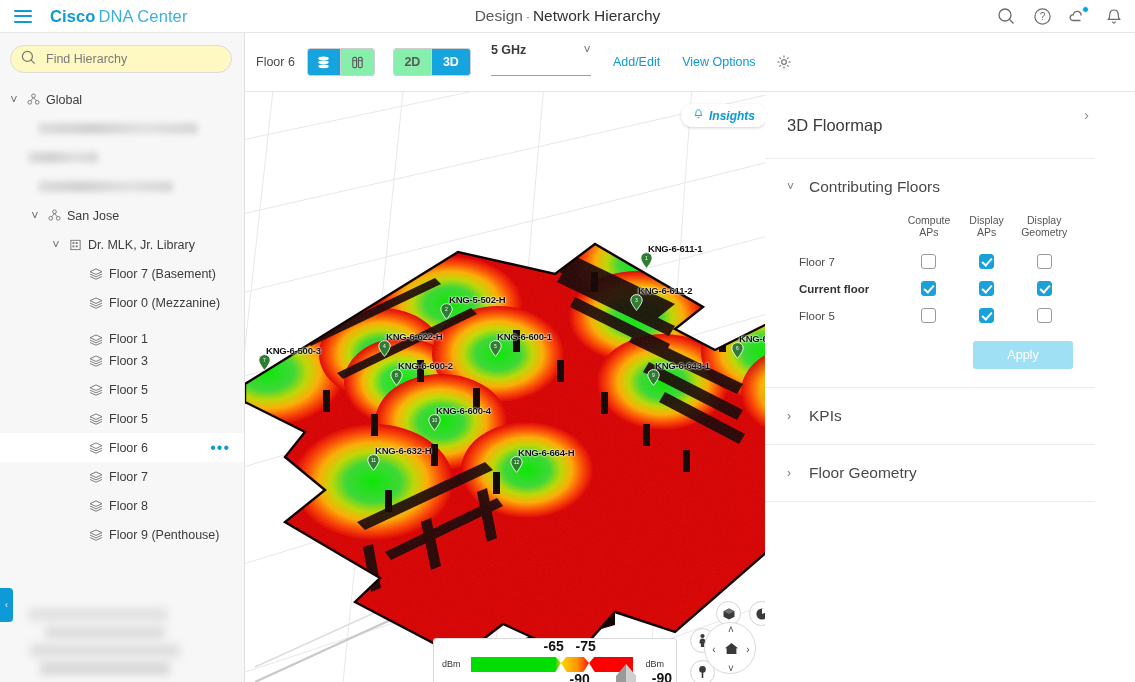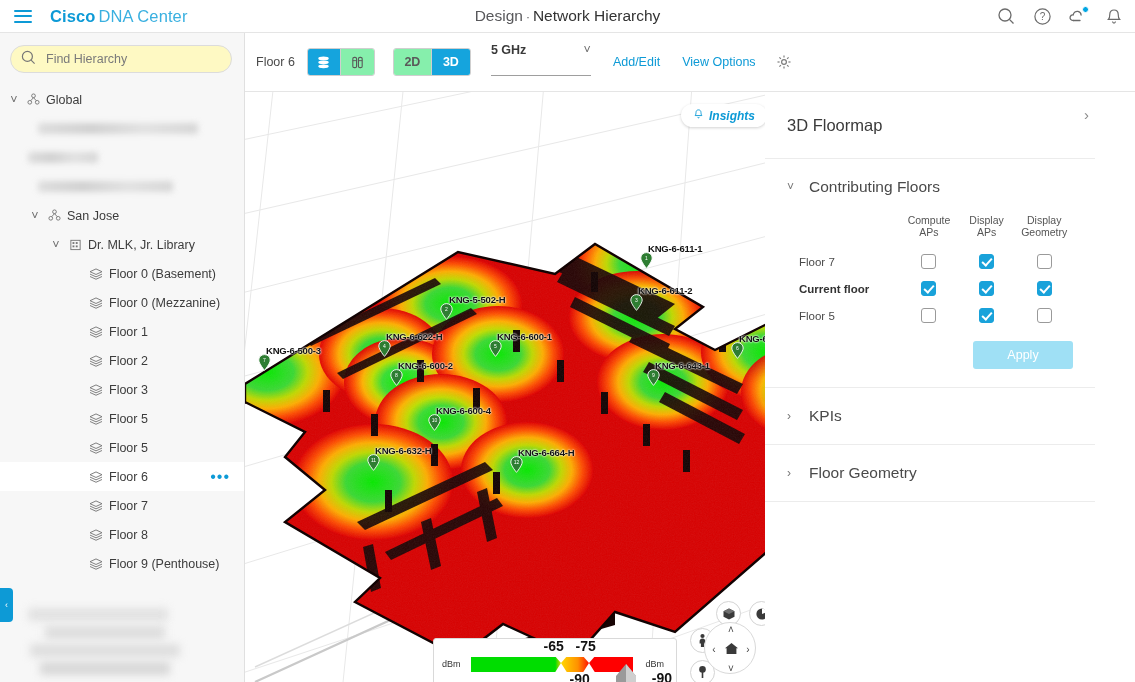--- a/index.html
+++ b/index.html
@@ -276,54 +276,43 @@
         </div>
         <div class="tnode" style="padding-left: 71px;">
           <span class="caret empty"></span>
           <span class="ticon">
             <svg width="14" height="12" viewBox="0 0 15 13">
               <path d="M7.5 1 L14 4 L7.5 7 L1 4 Z" fill="none" stroke="#767676" stroke-width="1"></path>
               <path d="M1 6.6 L7.5 9.6 L14 6.6" fill="none" stroke="#767676" stroke-width="1"></path>
               <path d="M1 9.2 L7.5 12.2 L14 9.2" fill="none" stroke="#767676" stroke-width="1"></path>
             </svg>
           </span>
-          <span class="tlabel">Floor 0 (Basement)</span>
+          <span class="tlabel">Floor 7 (Basement)</span>
         </div>
         <div class="tnode" style="padding-left: 71px;">
           <span class="caret empty"></span>
           <span class="ticon">
             <svg width="14" height="12" viewBox="0 0 15 13">
               <path d="M7.5 1 L14 4 L7.5 7 L1 4 Z" fill="none" stroke="#767676" stroke-width="1"></path>
               <path d="M1 6.6 L7.5 9.6 L14 6.6" fill="none" stroke="#767676" stroke-width="1"></path>
               <path d="M1 9.2 L7.5 12.2 L14 9.2" fill="none" stroke="#767676" stroke-width="1"></path>
             </svg>
           </span>
           <span class="tlabel">Floor 0 (Mezzanine)</span>
         </div>
-        <div class="tnode" style="padding-left: 71px;">
+        <div class="tnode" style="padding-left: 71px; align-items: flex-end;">
           <span class="caret empty"></span>
           <span class="ticon">
             <svg width="14" height="12" viewBox="0 0 15 13">
               <path d="M7.5 1 L14 4 L7.5 7 L1 4 Z" fill="none" stroke="#767676" stroke-width="1"></path>
               <path d="M1 6.6 L7.5 9.6 L14 6.6" fill="none" stroke="#767676" stroke-width="1"></path>
               <path d="M1 9.2 L7.5 12.2 L14 9.2" fill="none" stroke="#767676" stroke-width="1"></path>
             </svg>
           </span>
           <span class="tlabel">Floor 1</span>
-        </div>
-        <div class="tnode" style="padding-left: 71px;">
-          <span class="caret empty"></span>
-          <span class="ticon">
-            <svg width="14" height="12" viewBox="0 0 15 13">
-              <path d="M7.5 1 L14 4 L7.5 7 L1 4 Z" fill="none" stroke="#767676" stroke-width="1"></path>
-              <path d="M1 6.6 L7.5 9.6 L14 6.6" fill="none" stroke="#767676" stroke-width="1"></path>
-              <path d="M1 9.2 L7.5 12.2 L14 9.2" fill="none" stroke="#767676" stroke-width="1"></path>
-            </svg>
-          </span>
-          <span class="tlabel">Floor 2</span>
         </div>
         <div class="tnode" style="padding-left: 71px;">
           <span class="caret empty"></span>
           <span class="ticon">
             <svg width="14" height="12" viewBox="0 0 15 13">
               <path d="M7.5 1 L14 4 L7.5 7 L1 4 Z" fill="none" stroke="#767676" stroke-width="1"></path>
               <path d="M1 6.6 L7.5 9.6 L14 6.6" fill="none" stroke="#767676" stroke-width="1"></path>
               <path d="M1 9.2 L7.5 12.2 L14 9.2" fill="none" stroke="#767676" stroke-width="1"></path>
             </svg>
           </span>

